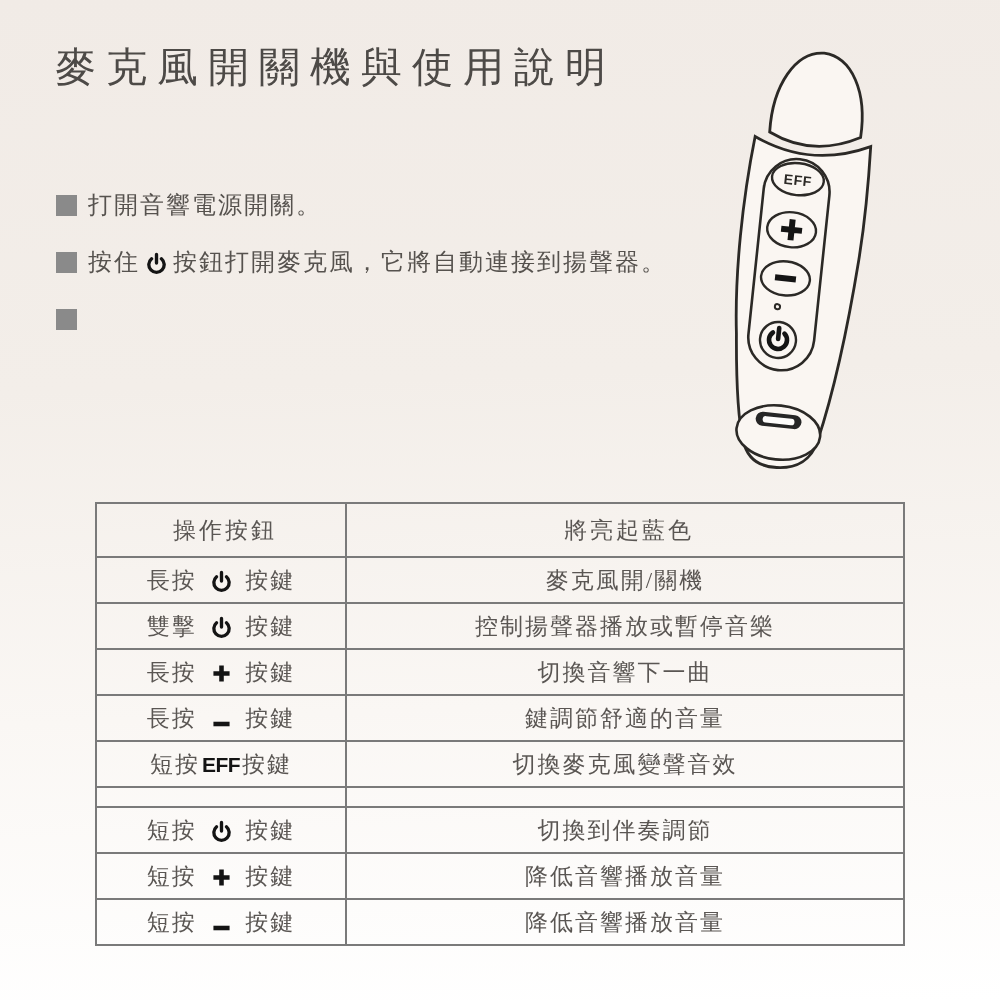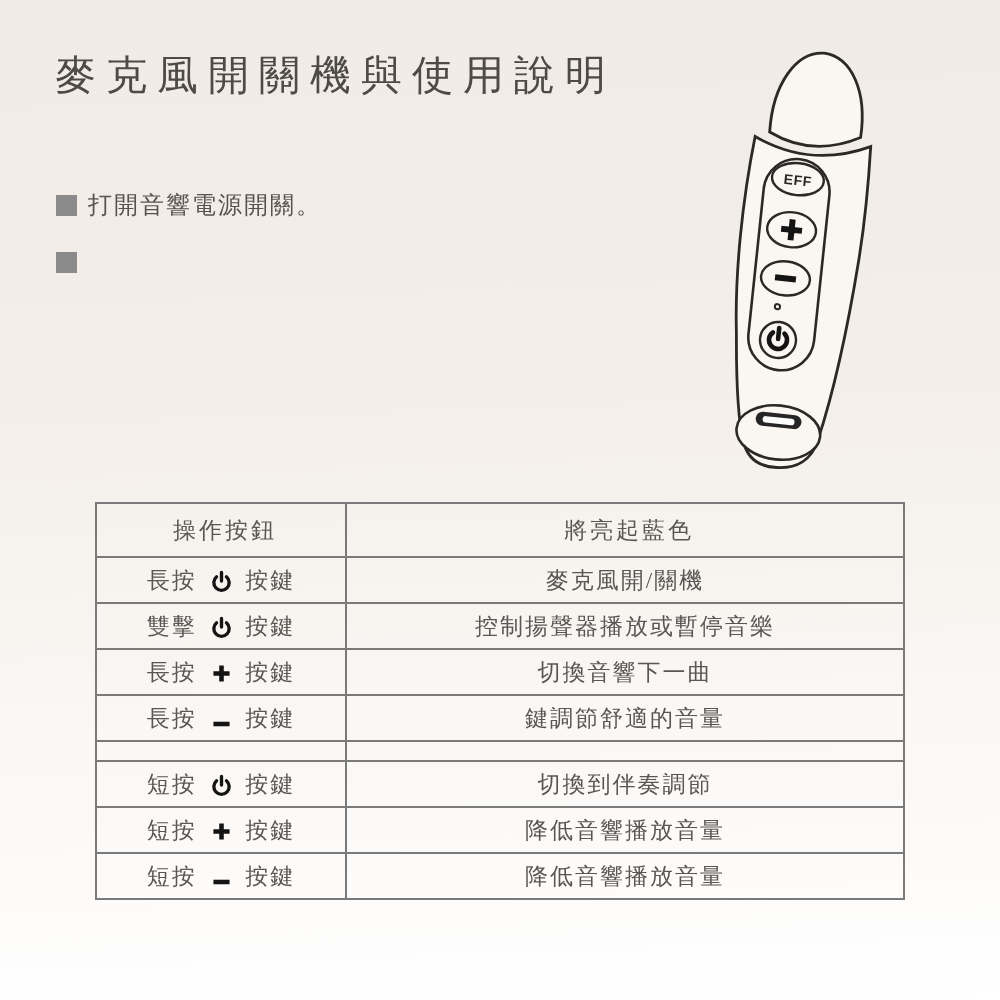--- a/index.html
+++ b/index.html
@@ -3,21 +3,21 @@
 <meta charset="utf-8">
 <style>
   html,body{margin:0;padding:0;}
   .page{
     position:relative;width:1000px;height:1000px;overflow:hidden;
     background:linear-gradient(178deg,#f1ebe6 0%,#f3eee9 38%,#faf7f4 70%,#ffffff 100%);
     font-family:"Liberation Serif","DejaVu Serif",serif;
     color:#57534f;
   }
   .title{
-    position:absolute;left:55px;top:48px;margin:0;
+    position:absolute;left:55px;top:40px;margin:0;
     font-size:41px;font-weight:400;color:#4d4a47;letter-spacing:10px;white-space:nowrap;
   }
   .bullets{position:absolute;left:56px;top:188px;width:650px;text-align:center;}
   .bullet-row{display:flex;align-items:flex-start;margin-bottom:23px;}
   .square{flex:none;width:21px;height:21px;background:#8a8a8a;margin:7px 11px 0 0;}
   .square.hidden{visibility:hidden;}
   .bullet-text{font-size:24px;line-height:34px;letter-spacing:2px;color:#56524e;}
   .bold-sans{
     font-family:"Liberation Sans","DejaVu Sans",sans-serif;
     font-weight:700;font-size:21px;color:#141414;letter-spacing:0;
@@ -48,20 +48,26 @@
 <body>
 
 <div class="page">
 
   <h1 class="title">麥克風開關機與使用說明</h1>
 
   <div class="bullets" id="bullets">
       <div class="bullet-row">
         <span class="square"></span>
         <div class="bullet-text"><span>打開音響電源開關。</span></div>
+      </div>
+      <div class="bullet-row">
+        <span class="square"></span>
+        <div class="bullet-text"><span>按住</span><svg class="inline-icon pwr " width="23" height="23" viewBox="0 0 24 24" fill="none">
+            <path d="M 6.86 7.07 A 8 8 0 1 0 17.14 7.07 M 12 2.6 V 11.6" stroke="#141414" stroke-width="3.5" stroke-linecap="round"></path>
+          </svg><span>按鈕打開麥克風，它將自動連接到揚聲器。</span></div>
       </div>
       <div class="bullet-row">
         <span class="square"></span>
       </div>
     </div>
 
   <svg class="mic" viewBox="0 0 215 436">
     <g transform="rotate(6 105 215)" stroke="#2b2926" fill="#faf6f2" stroke-width="2.8">
 
       <path d="M 46 102 C 40 166 40 240 48 300 C 52 340 58 384 66 406
@@ -124,20 +130,24 @@
               <path d="M 10 1.5 V 18.5 M 1.5 10 H 18.5" stroke="#141414" stroke-width="4.8"></path>
             </svg><span> 按鍵</span></td>
           <td>切換音響下一曲</td>
         </tr>
         <tr>
           <td><span>長按 </span><svg class="inline-icon icon-gap " width="19" height="10" viewBox="0 0 20 10">
               <path d="M 1.5 5 H 18.5" stroke="#141414" stroke-width="4.8"></path>
             </svg><span> 按鍵</span></td>
           <td>鍵調節舒適的音量</td>
         </tr>
+        <tr>
+          <td><span>短按</span><span class="eff-label ">EFF</span><span>按鍵</span></td>
+          <td>切換麥克風變聲音效</td>
+        </tr>
         <tr class="spacer">
           <td></td>
           <td></td>
         </tr>
         <tr>
           <td><span>短按 </span><svg class="inline-icon pwr " width="23" height="23" viewBox="0 0 24 24" fill="none">
               <path d="M 6.86 7.07 A 8 8 0 1 0 17.14 7.07 M 12 2.6 V 11.6" stroke="#141414" stroke-width="3.5" stroke-linecap="round"></path>
             </svg><span> 按鍵</span></td>
           <td>切換到伴奏調節</td>
         </tr>

